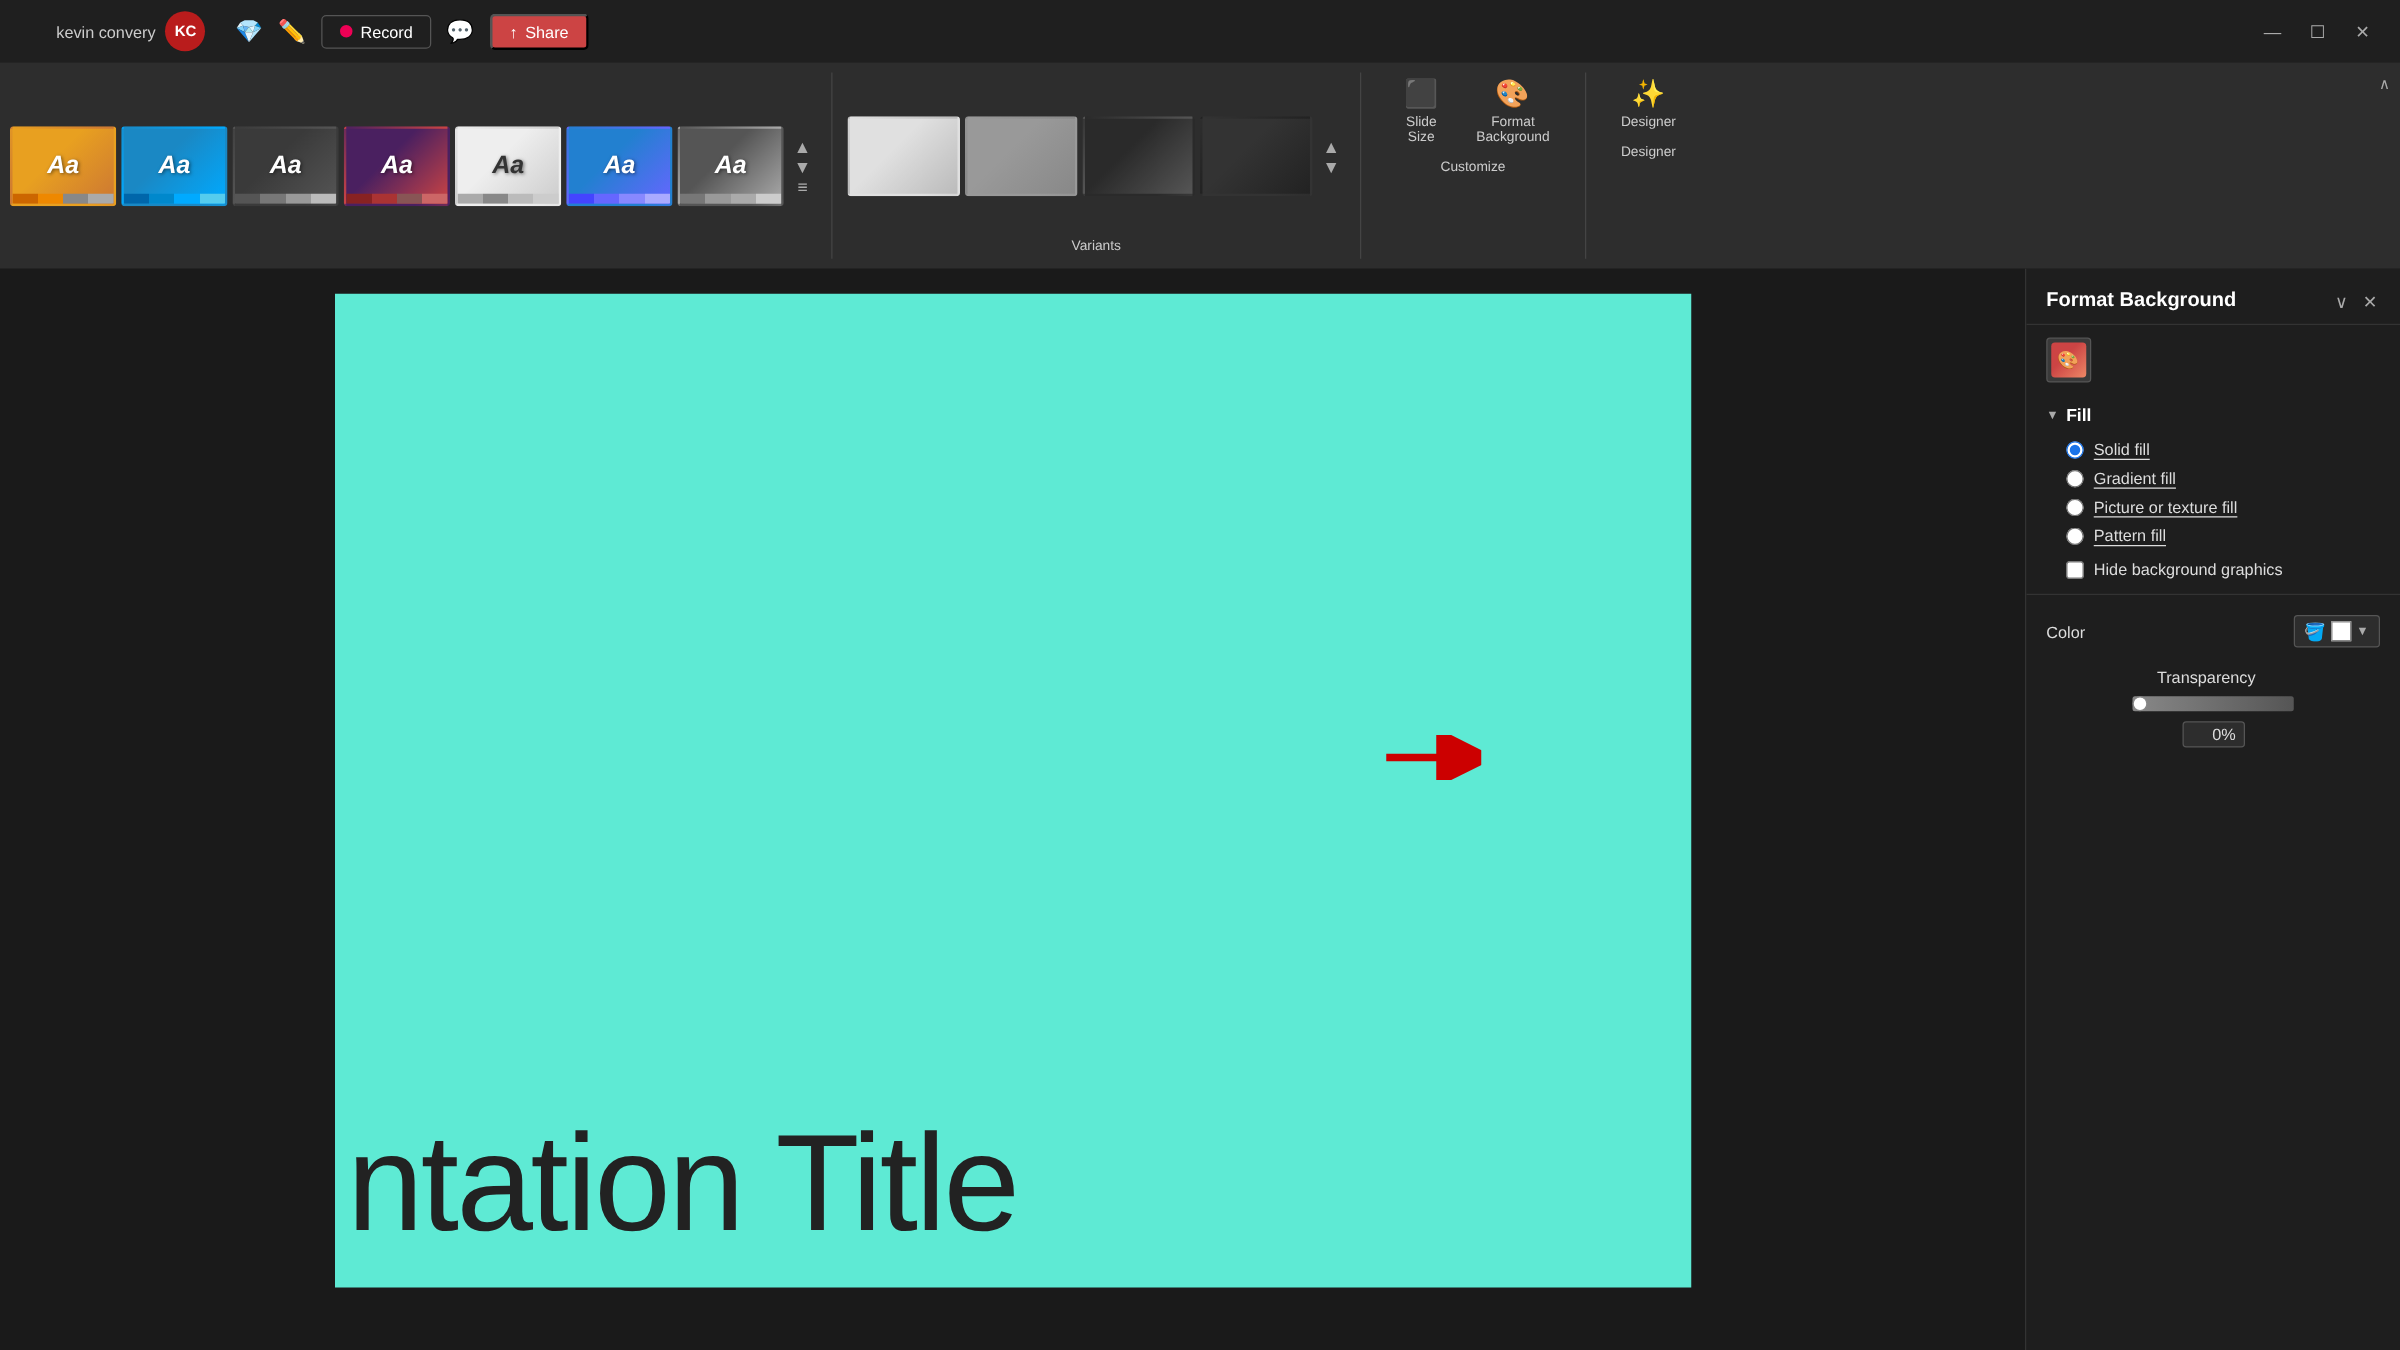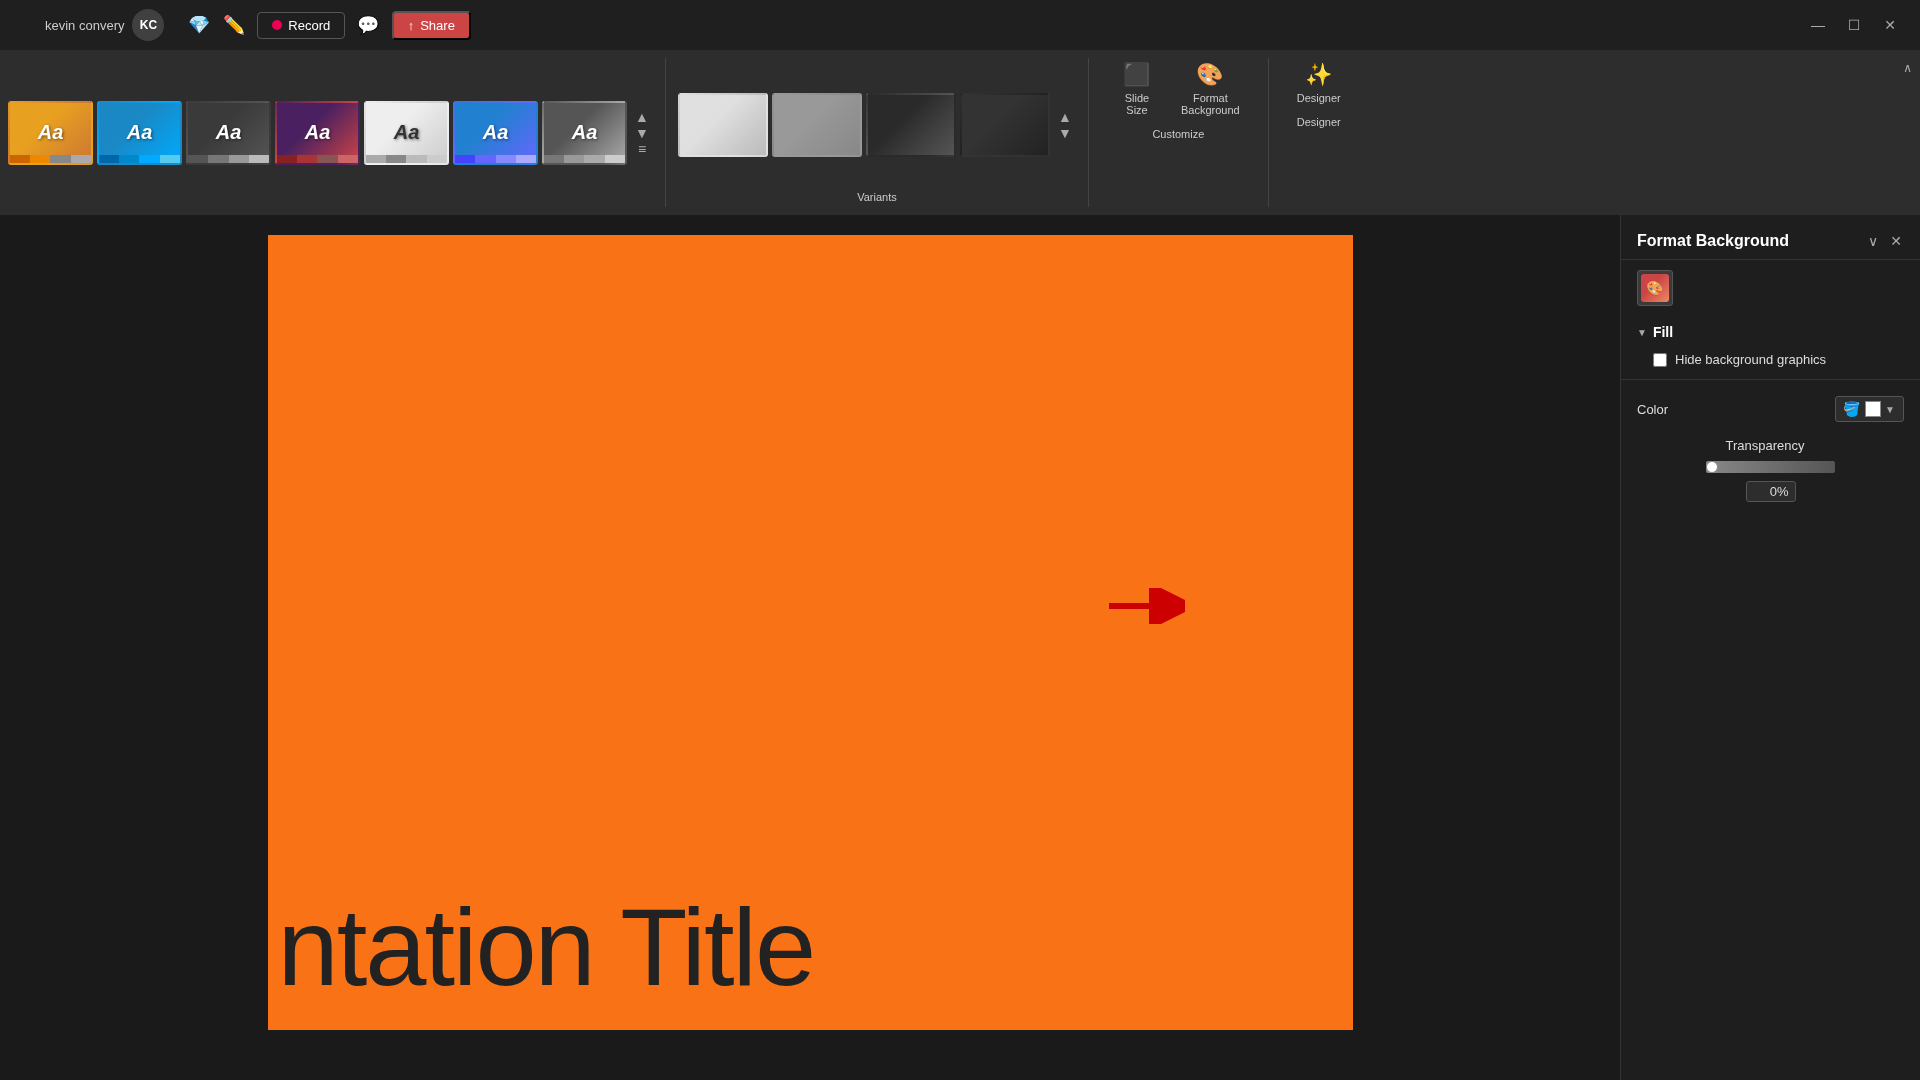--- a/index.html
+++ b/index.html
@@ -32,21 +32,21 @@
     }
     .user-name {
       font-size: 13px;
       color: #ccc;
       padding-left: 29px;
     }
     .user-avatar {
       width: 32px;
       height: 32px;
       border-radius: 50%;
-      background: #404040;
+      background: #b91c1c;
       display: flex;
       align-items: center;
       justify-content: center;
       font-size: 12px;
       font-weight: bold;
       color: #fff;
     }
     .diamond-icon {
       font-size: 18px;
       color: #aaa;
@@ -240,21 +240,21 @@
       display: flex;
       align-items: flex-start;
       justify-content: center;
       padding: 20px;
       position: relative;
     }
 
     .slide-canvas {
       width: 1085px;
       height: 795px;
-      background: #f97316;
+      background: #5eead4;
       position: relative;
       overflow: hidden;
     }
 
     .slide-title-text {
       position: absolute;
       bottom: 20px;
       left: 10px;
       font-size: 110px;
       font-weight: 300;
@@ -698,20 +698,38 @@
         </div>
       </div>
     </div>
 
     <div class="panel-section">
       <div class="section-header">
         <span class="chevron-icon">▼</span>
         <span class="section-header-label">Fill</span>
       </div>
 
+      <div class="radio-group">
+        <label class="radio-item">
+          <input type="radio" name="fill" checked="" style="">
+          <span class="radio-label underlined">Solid fill</span>
+        </label>
+        <label class="radio-item">
+          <input type="radio" name="fill" style="">
+          <span class="radio-label underlined">Gradient fill</span>
+        </label>
+        <label class="radio-item">
+          <input type="radio" name="fill" style="">
+          <span class="radio-label underlined">Picture or texture fill</span>
+        </label>
+        <label class="radio-item">
+          <input type="radio" name="fill" style="">
+          <span class="radio-label underlined">Pattern fill</span>
+        </label>
+      </div>
 
       <label class="checkbox-item">
         <input type="checkbox" style="">
         <span class="checkbox-label">Hide background graphics</span>
       </label>
     </div>
 
     <div class="panel-divider"></div>
 
     <div class="color-row">

